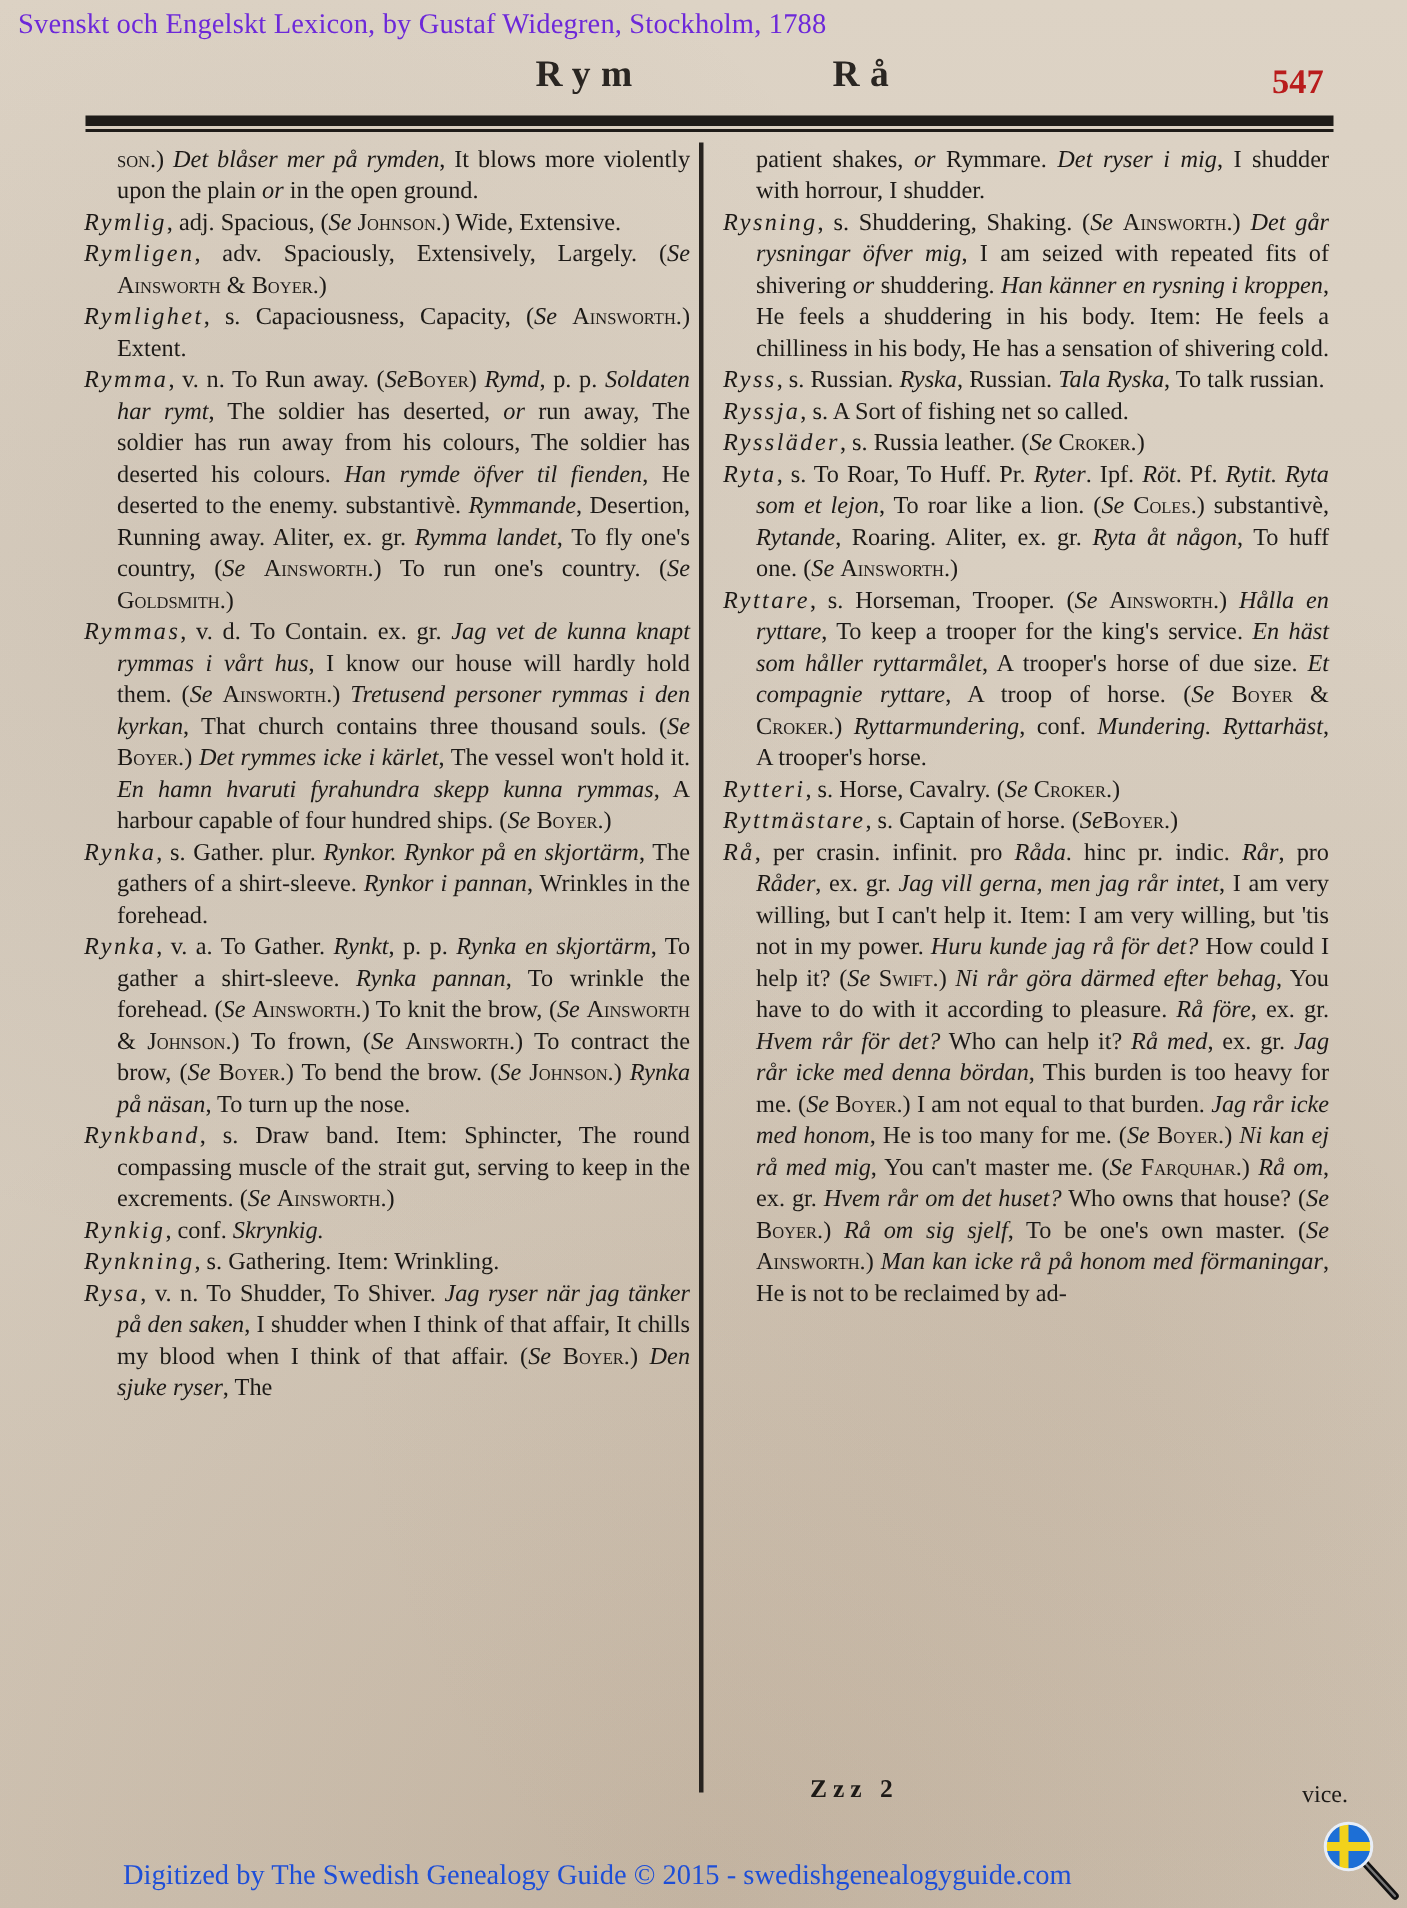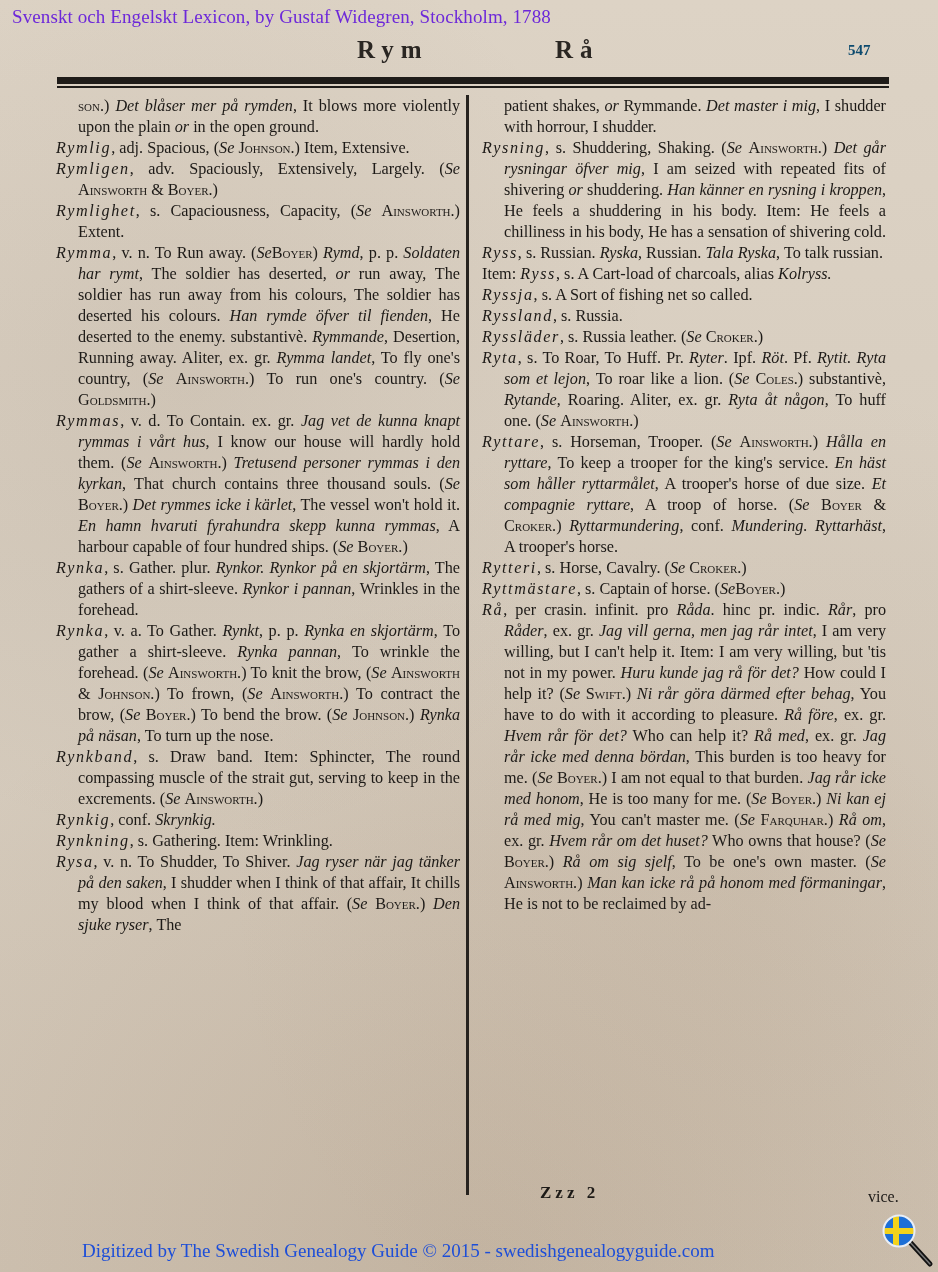--- a/index.html
+++ b/index.html
@@ -17,21 +17,21 @@
   .banner {
     position:absolute; left:12px; top:6px;
     font-family:"Liberation Serif", serif; font-size:19px; color:#6d28d9;
     letter-spacing:0.1px;
   }
   .running-head {
     position:absolute; top:36px; left:0; width:938px; height:34px;
   }
   .rh-left { position:absolute; left:357px; top:0; font-size:25px; letter-spacing:7px; font-weight:bold; color:#2a2622;}
   .rh-right { position:absolute; left:555px; top:0; font-size:25px; letter-spacing:7px; font-weight:bold; color:#2a2622;}
-  .page-num { position:absolute; left:848px; top:6px; font-size:15px; font-weight:bold; color:#0c4a6e;}
+  .page-num { position:absolute; left:848px; top:6px; font-size:23px; font-weight:bold; color:#b91c1c;}
   .rule-thick { position:absolute; left:57px; top:77px; width:832px; height:7px; background:#1f1c19; }
   .rule-thin { position:absolute; left:57px; top:86px; width:832px; height:2px; background:#1f1c19; }
   .col-divider { position:absolute; left:466px; top:95px; width:3px; height:1100px; background:#27231f; }
   .col {
     position:absolute; top:96px; width:404px;
     font-size:16.2px; line-height:21px; text-align:justify;
   }
   .col.left { left:56px; }
   .col.right { left:482px; }
   .entry { margin:0; padding-left:22px; text-indent:-22px; }
@@ -55,40 +55,38 @@
 <div class="running-head">
   <span class="rh-left">Rym</span>
   <span class="rh-right">Rå</span>
   <span class="page-num">547</span>
 </div>
 <div class="rule-thick"></div>
 <div class="rule-thin"></div>
 
 <div class="col left" id="col-left">
     <p class="entry cont"><span class="sc">son.)</span><span> </span><span class="it">Det blåser mer på rymden</span><span>, It blows more violently upon the plain </span><span class="it">or</span><span> in the open ground.</span></p>
-    <p class="entry"><span class="hw">Rymlig</span><span>, adj. Spacious, (</span><span class="it">Se</span><span> </span><span class="sc">Johnson.</span><span>) Item, Extensive.</span></p>
+    <p class="entry"><span class="hw">Rymlig</span><span>, adj. Spacious, (</span><span class="it">Se</span><span> </span><span class="sc">Johnson.</span><span>) Wide, Extensive.</span></p>
     <p class="entry"><span class="hw">Rymligen</span><span>, adv. Spaciously, Extensively, Largely. (</span><span class="it">Se</span><span> </span><span class="sc">Ainsworth &amp; Boyer.</span><span>)</span></p>
     <p class="entry"><span class="hw">Rymlighet</span><span>, s. Capaciousness, Capacity, (</span><span class="it">Se</span><span> </span><span class="sc">Ainsworth.</span><span>) Extent.</span></p>
     <p class="entry"><span class="hw">Rymma</span><span>, v. n. To Run away. (</span><span class="it">Se</span><span class="sc">Boyer</span><span>) </span><span class="it">Rymd</span><span>, p. p. </span><span class="it">Soldaten har rymt</span><span>, The soldier has deserted, </span><span class="it">or</span><span> run away, The soldier has run away from his colours, The soldier has deserted his colours. </span><span class="it">Han rymde öfver til fienden</span><span>, He deserted to the enemy. substantivè. </span><span class="it">Rymmande</span><span>, Desertion, Running away. Aliter, ex. gr. </span><span class="it">Rymma landet</span><span>, To fly one's country, (</span><span class="it">Se</span><span> </span><span class="sc">Ainsworth.</span><span>) To run one's country. (</span><span class="it">Se</span><span> </span><span class="sc">Goldsmith.</span><span>)</span></p>
     <p class="entry"><span class="hw">Rymmas</span><span>, v. d. To Contain. ex. gr. </span><span class="it">Jag vet de kunna knapt rymmas i vårt hus</span><span>, I know our house will hardly hold them. (</span><span class="it">Se</span><span> </span><span class="sc">Ainsworth.</span><span>) </span><span class="it">Tretusend personer rymmas i den kyrkan</span><span>, That church contains three thousand souls. (</span><span class="it">Se</span><span> </span><span class="sc">Boyer.</span><span>) </span><span class="it">Det rymmes icke i kärlet</span><span>, The vessel won't hold it. </span><span class="it">En hamn hvaruti fyrahundra skepp kunna rymmas</span><span>, A harbour capable of four hundred ships. (</span><span class="it">Se</span><span> </span><span class="sc">Boyer.</span><span>)</span></p>
     <p class="entry"><span class="hw">Rynka</span><span>, s. Gather. plur. </span><span class="it">Rynkor. Rynkor på en skjortärm</span><span>, The gathers of a shirt-sleeve. </span><span class="it">Rynkor i pannan</span><span>, Wrinkles in the forehead.</span></p>
     <p class="entry"><span class="hw">Rynka</span><span>, v. a. To Gather. </span><span class="it">Rynkt</span><span>, p. p. </span><span class="it">Rynka en skjortärm</span><span>, To gather a shirt-sleeve. </span><span class="it">Rynka pannan</span><span>, To wrinkle the forehead. (</span><span class="it">Se</span><span> </span><span class="sc">Ainsworth.</span><span>) To knit the brow, (</span><span class="it">Se</span><span> </span><span class="sc">Ainsworth &amp; Johnson.</span><span>) To frown, (</span><span class="it">Se</span><span> </span><span class="sc">Ainsworth.</span><span>) To contract the brow, (</span><span class="it">Se</span><span> </span><span class="sc">Boyer.</span><span>) To bend the brow. (</span><span class="it">Se</span><span> </span><span class="sc">Johnson.</span><span>) </span><span class="it">Rynka på näsan</span><span>, To turn up the nose.</span></p>
     <p class="entry"><span class="hw">Rynkband</span><span>, s. Draw band. Item: Sphincter, The round compassing muscle of the strait gut, serving to keep in the excrements. (</span><span class="it">Se</span><span> </span><span class="sc">Ainsworth.</span><span>)</span></p>
     <p class="entry"><span class="hw">Rynkig</span><span>, conf. </span><span class="it">Skrynkig.</span></p>
     <p class="entry"><span class="hw">Rynkning</span><span>, s. Gathering. Item: Wrinkling.</span></p>
     <p class="entry"><span class="hw">Rysa</span><span>, v. n. To Shudder, To Shiver. </span><span class="it">Jag ryser när jag tänker på den saken</span><span>, I shudder when I think of that affair, It chills my blood when I think of that affair. (</span><span class="it">Se</span><span> </span><span class="sc">Boyer.</span><span>) </span><span class="it">Den sjuke ryser</span><span>, The</span></p>
   </div>
 <div class="col-divider"></div>
 <div class="col right" id="col-right">
-    <p class="entry cont"><span>patient shakes, </span><span class="it">or</span><span> Rymmande. </span><span class="it">Det master i mig</span><span>, I shudder with horrour, I shudder.</span></p>
+    <p class="entry cont"><span>patient shakes, </span><span class="it">or</span><span> Rymmare. </span><span class="it">Det ryser i mig</span><span>, I shudder with horrour, I shudder.</span></p>
     <p class="entry"><span class="hw">Rysning</span><span>, s. Shuddering, Shaking. (</span><span class="it">Se</span><span> </span><span class="sc">Ainsworth.</span><span>) </span><span class="it">Det går rysningar öfver mig</span><span>, I am seized with repeated fits of shivering </span><span class="it">or</span><span> shuddering. </span><span class="it">Han känner en rysning i kroppen</span><span>, He feels a shuddering in his body. Item: He feels a chilliness in his body, He has a sensation of shivering cold.</span></p>
     <p class="entry"><span class="hw">Ryss</span><span>, s. Russian. </span><span class="it">Ryska</span><span>, Russian. </span><span class="it">Tala Ryska</span><span>, To talk russian.</span></p>
-    <p class="entry"><span>Item: </span><span class="hw">Ryss</span><span>, s. A Cart-load of charcoals, alias </span><span class="it">Kolryss.</span></p>
     <p class="entry"><span class="hw">Ryssja</span><span>, s. A Sort of fishing net so called.</span></p>
-    <p class="entry"><span class="hw">Ryssland</span><span>, s. Russia.</span></p>
     <p class="entry"><span class="hw">Ryssläder</span><span>, s. Russia leather. (</span><span class="it">Se</span><span> </span><span class="sc">Croker.</span><span>)</span></p>
     <p class="entry"><span class="hw">Ryta</span><span>, s. To Roar, To Huff. Pr. </span><span class="it">Ryter</span><span>. Ipf. </span><span class="it">Röt</span><span>. Pf. </span><span class="it">Rytit. Ryta som et lejon</span><span>, To roar like a lion. (</span><span class="it">Se</span><span> </span><span class="sc">Coles.</span><span>) substantivè, </span><span class="it">Rytande</span><span>, Roaring. Aliter, ex. gr. </span><span class="it">Ryta åt någon</span><span>, To huff one. (</span><span class="it">Se</span><span> </span><span class="sc">Ainsworth.</span><span>)</span></p>
     <p class="entry"><span class="hw">Ryttare</span><span>, s. Horseman, Trooper. (</span><span class="it">Se</span><span> </span><span class="sc">Ainsworth.</span><span>) </span><span class="it">Hålla en ryttare</span><span>, To keep a trooper for the king's service. </span><span class="it">En häst som håller ryttarmålet</span><span>, A trooper's horse of due size. </span><span class="it">Et compagnie ryttare</span><span>, A troop of horse. (</span><span class="it">Se</span><span> </span><span class="sc">Boyer &amp; Croker.</span><span>) </span><span class="it">Ryttarmundering</span><span>, conf. </span><span class="it">Mundering. Ryttarhäst</span><span>, A trooper's horse.</span></p>
     <p class="entry"><span class="hw">Rytteri</span><span>, s. Horse, Cavalry. (</span><span class="it">Se</span><span> </span><span class="sc">Croker.</span><span>)</span></p>
     <p class="entry"><span class="hw">Ryttmästare</span><span>, s. Captain of horse. (</span><span class="it">Se</span><span class="sc">Boyer.</span><span>)</span></p>
     <p class="entry"><span class="hw">Rå</span><span>, per crasin. infinit. pro </span><span class="it">Råda</span><span>. hinc pr. indic. </span><span class="it">Rår</span><span>, pro </span><span class="it">Råder</span><span>, ex. gr. </span><span class="it">Jag vill gerna, men jag rår intet</span><span>, I am very willing, but I can't help it. Item: I am very willing, but 'tis not in my power. </span><span class="it">Huru kunde jag rå för det?</span><span> How could I help it? (</span><span class="it">Se</span><span> </span><span class="sc">Swift.</span><span>) </span><span class="it">Ni rår göra därmed efter behag</span><span>, You have to do with it according to pleasure. </span><span class="it">Rå före</span><span>, ex. gr. </span><span class="it">Hvem rår för det?</span><span> Who can help it? </span><span class="it">Rå med</span><span>, ex. gr. </span><span class="it">Jag rår icke med denna bördan</span><span>, This burden is too heavy for me. (</span><span class="it">Se</span><span> </span><span class="sc">Boyer.</span><span>) I am not equal to that burden. </span><span class="it">Jag rår icke med honom</span><span>, He is too many for me. (</span><span class="it">Se</span><span> </span><span class="sc">Boyer.</span><span>) </span><span class="it">Ni kan ej rå med mig</span><span>, You can't master me. (</span><span class="it">Se</span><span> </span><span class="sc">Farquhar.</span><span>) </span><span class="it">Rå om</span><span>, ex. gr. </span><span class="it">Hvem rår om det huset?</span><span> Who owns that house? (</span><span class="it">Se</span><span> </span><span class="sc">Boyer.</span><span>) </span><span class="it">Rå om sig sjelf</span><span>, To be one's own master. (</span><span class="it">Se</span><span> </span><span class="sc">Ainsworth.</span><span>) </span><span class="it">Man kan icke rå på honom med förmaningar</span><span>, He is not to be reclaimed by ad-</span></p>
   </div>
 
 <div class="sig">Zzz 2</div>
 <div class="catch">vice.</div>

